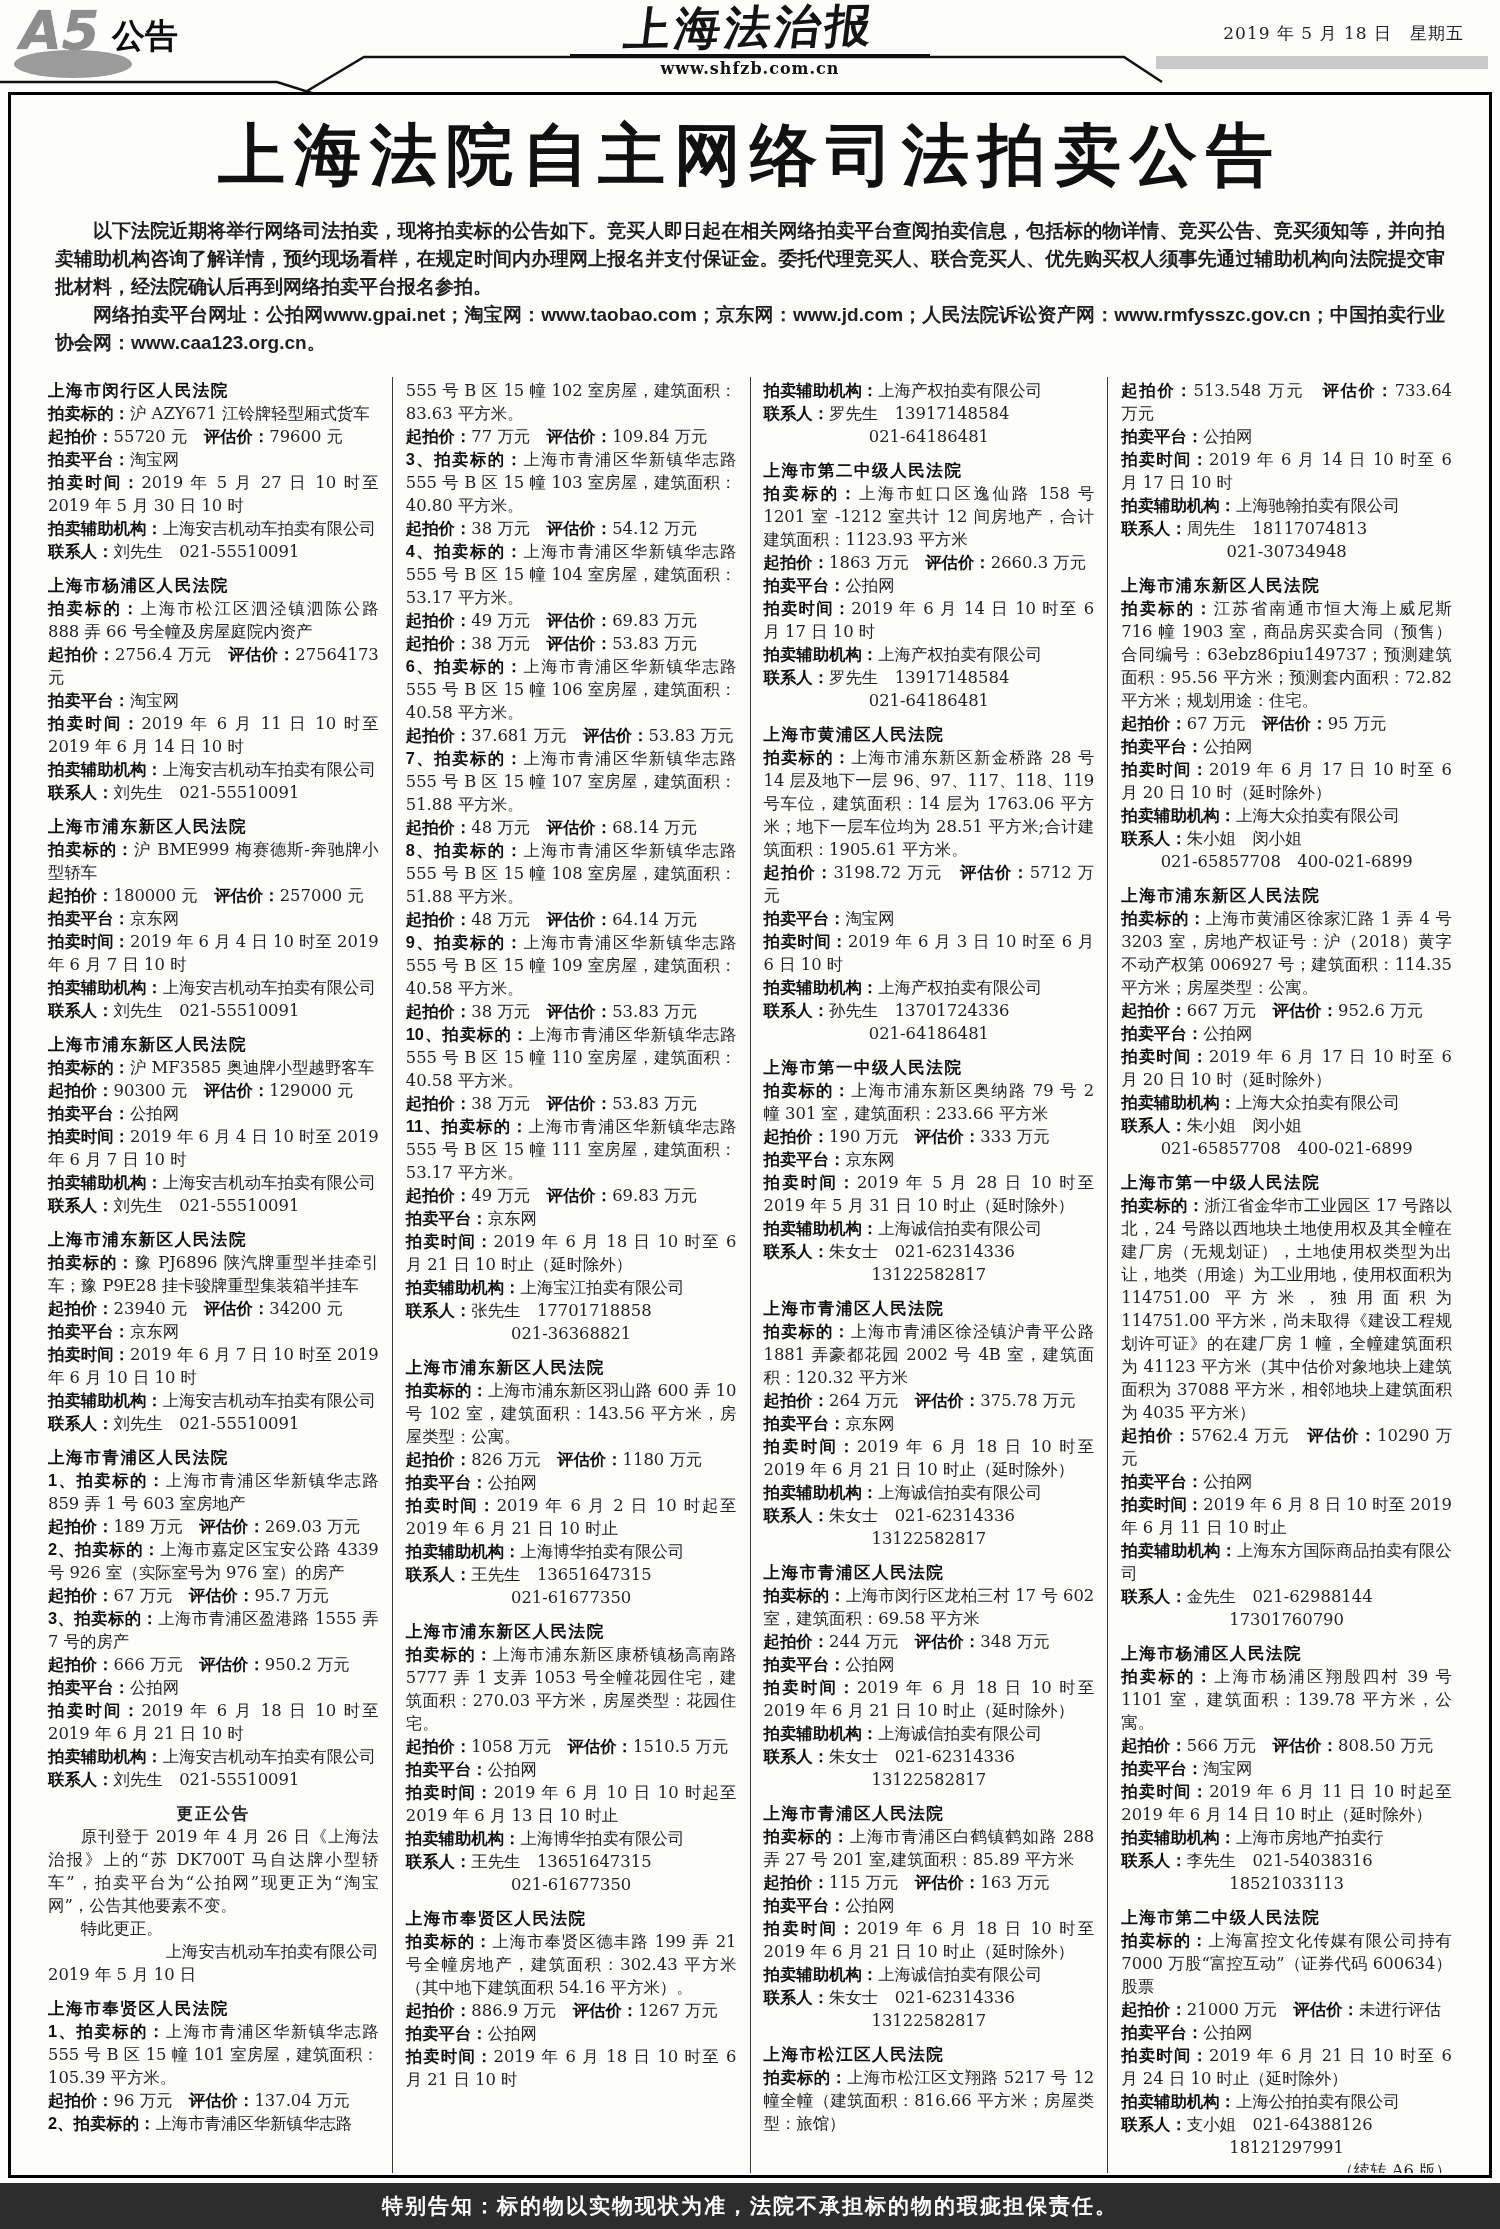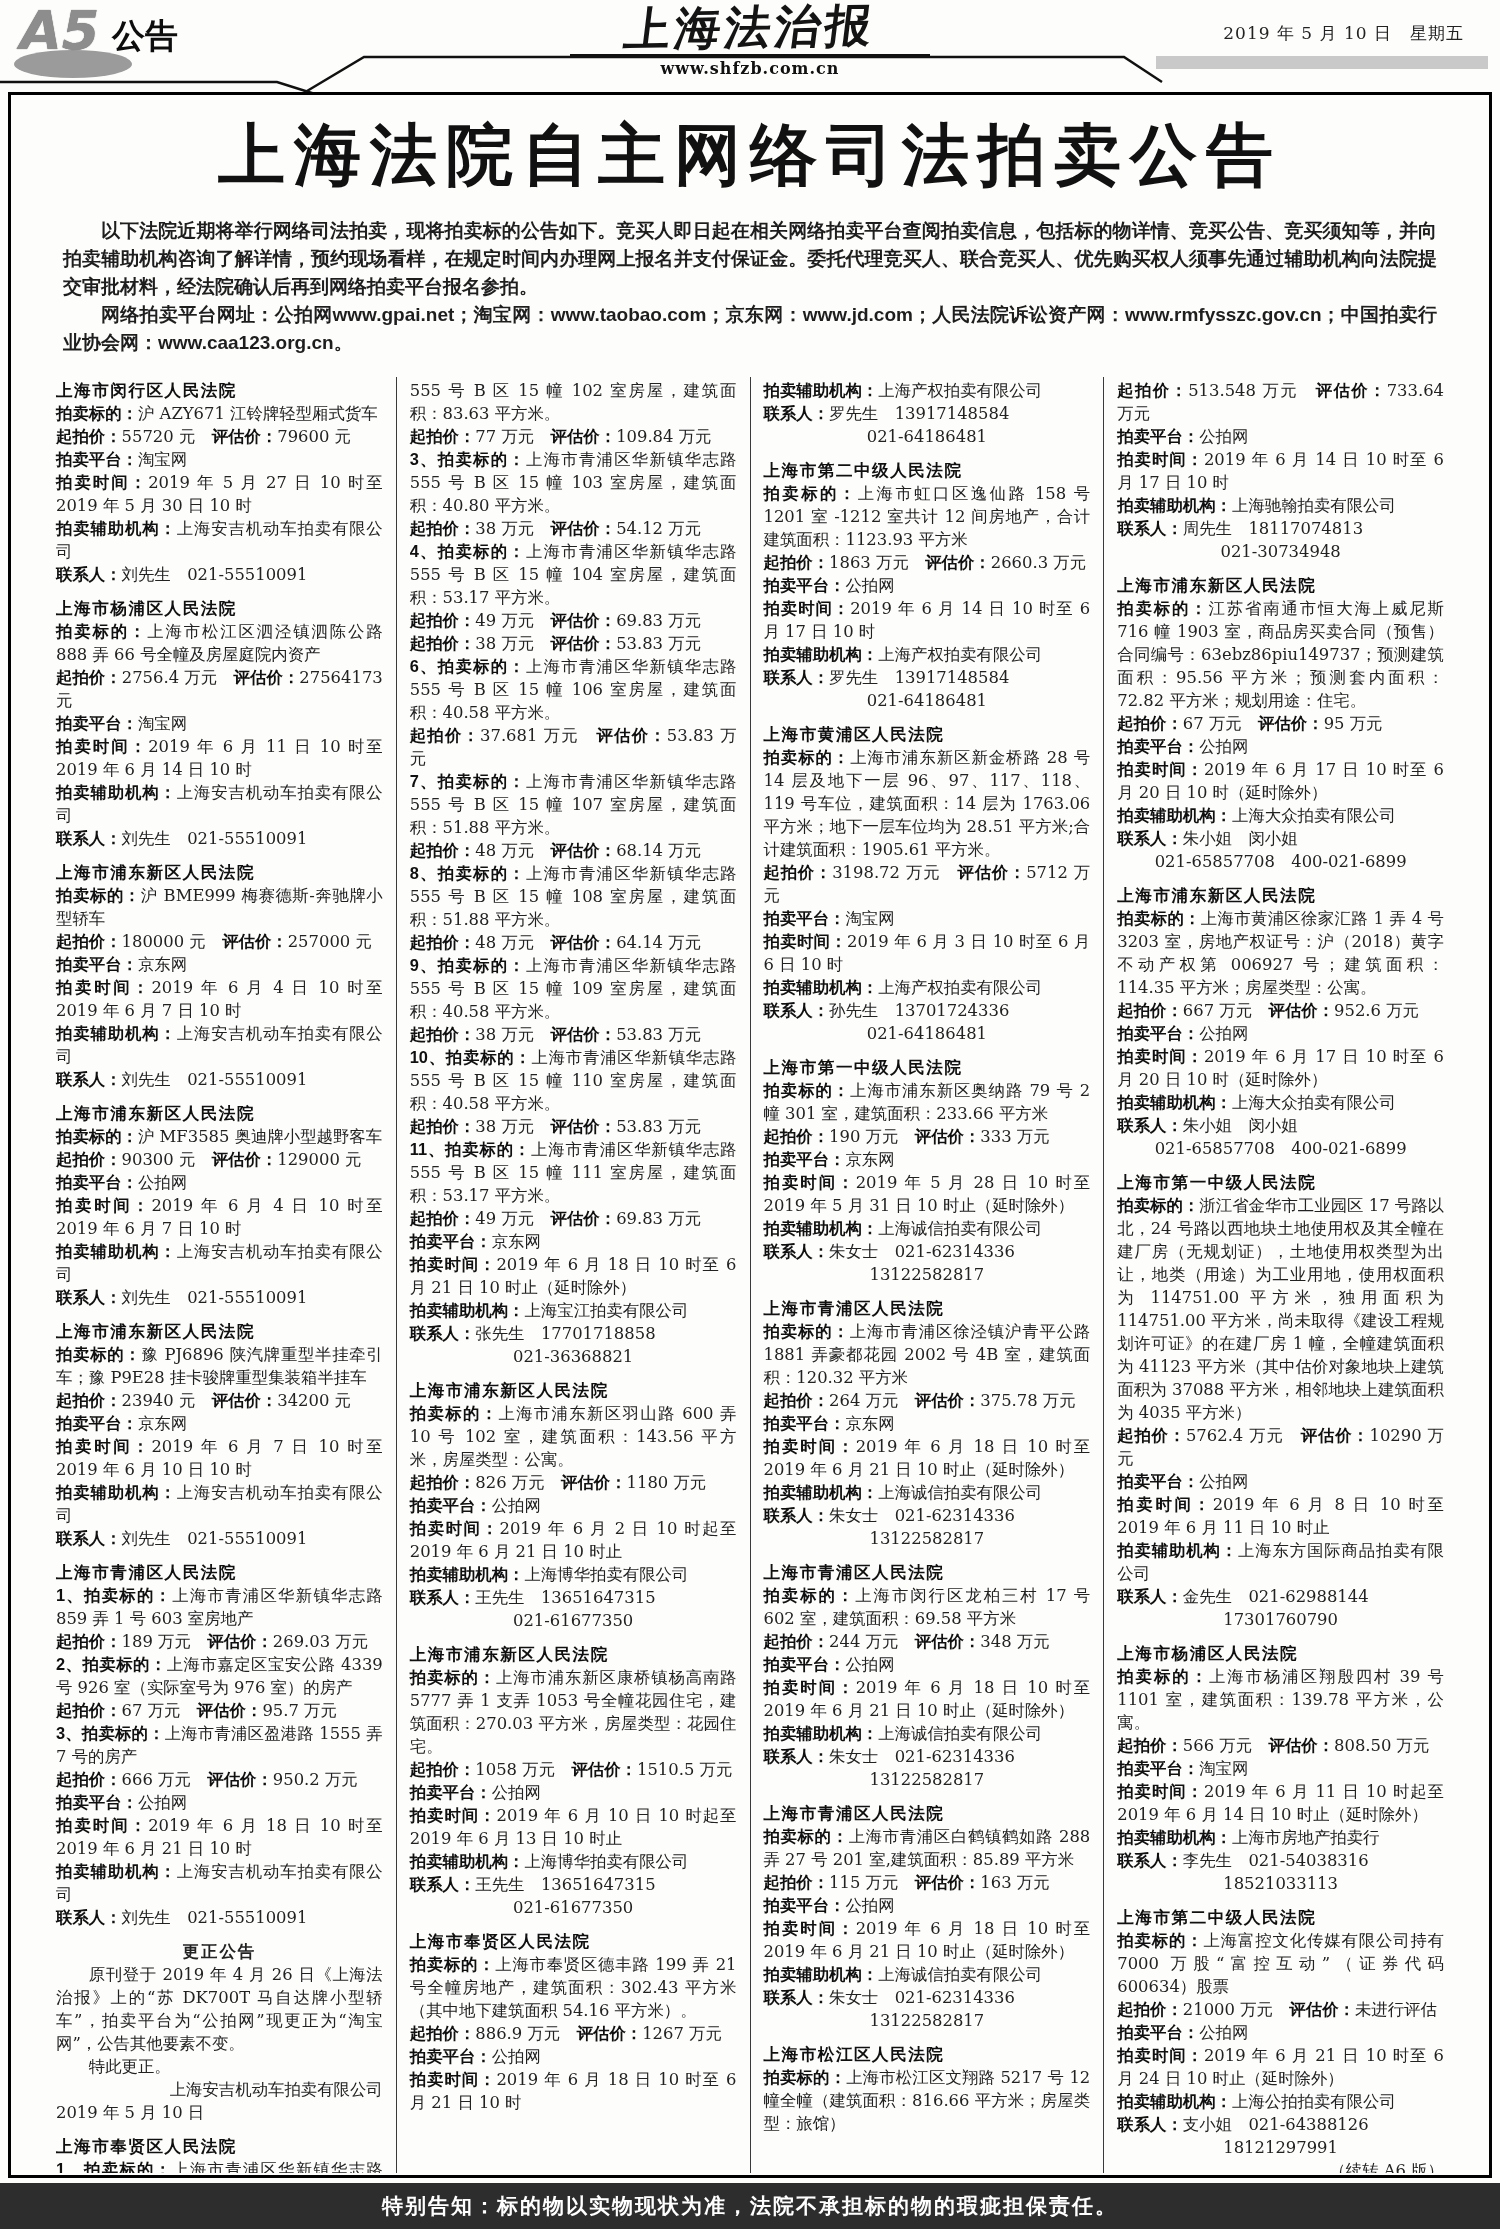--- a/index.html
+++ b/index.html
@@ -22,21 +22,21 @@
     width:440px; text-align:center; }
   .logo { display:inline-block; font-family:"DejaVu Serif",serif; font-weight:900;
     font-size:46px; line-height:1.1; letter-spacing:4px; transform:skewX(-8deg) rotate(-1deg); color:#141414; }
   .logo-rule { height:2px; background:#111; margin:1px 40px 3px; }
   .website { font-weight:bold; font-size:16px; letter-spacing:1px; color:#111; }
   .issue-date { position:absolute; right:36px; top:22px; font-size:17px; color:#222; letter-spacing:1px; }
   .date-bar { position:absolute; right:12px; top:56px; width:332px; height:13px; background:#c9c9c9; }
   svg.divider { position:absolute; left:0; top:0; pointer-events:none; }
   
   .box { position:absolute; left:8px; top:92px; width:1484px; height:2086px;
-    border:3px solid #000; background:#fdfdfc; padding:18px 8px 0; overflow:hidden; }
+    border:3px solid #000; background:#fdfdfc; padding:18px 0 0; overflow:hidden; }
   .page-title { text-align:center; font-family:"Liberation Sans","DejaVu Sans",sans-serif;
     font-weight:900; font-size:67px; line-height:1.25; letter-spacing:9px; color:#111; margin:0 10px; }
   .intro { margin:20px 44px 0; font-family:"Liberation Sans","DejaVu Sans",sans-serif;
     font-weight:600; font-size:19px; line-height:28px; text-align:justify; color:#1e1e1e; }
   .intro p { margin:0; text-indent:2em; }
   
   .cols { display:flex; margin:20px 24px 16px; height:1796px; overflow:hidden; }
   .col { flex:1 1 0; padding:0 13px; overflow:hidden; font-size:16.4px; line-height:23px;
     text-align:justify; color:#222; }
   .col + .col { border-left:1px solid #3a3a3a; }
@@ -69,21 +69,21 @@
   <div class="badge-wrap">
     <div class="ellipse"></div>
     <div class="a5"><span>A5</span></div>
     <div class="section-label">公告</div>
   </div>
   <div class="logo-wrap">
     <div class="logo">上海法治报</div>
     <div class="logo-rule"></div>
     <div class="website">www.shfzb.com.cn</div>
   </div>
-  <div class="issue-date">2019 年 5 月 10 日　星期五</div>
+  <div class="issue-date">2019 年 5 月 18 日　星期五</div>
   <div class="date-bar"></div>
 </div>
 
 <div class="box">
   <h1 class="page-title">上海法院自主网络司法拍卖公告</h1>
   <div class="intro">
     <p>以下法院近期将举行网络司法拍卖，现将拍卖标的公告如下。竞买人即日起在相关网络拍卖平台查阅拍卖信息，包括标的物详情、竞买公告、竞买须知等，并向拍卖辅助机构咨询了解详情，预约现场看样，在规定时间内办理网上报名并支付保证金。委托代理竞买人、联合竞买人、优先购买权人须事先通过辅助机构向法院提交审批材料，经法院确认后再到网络拍卖平台报名参拍。</p>
     <p>网络拍卖平台网址：公拍网www.gpai.net；淘宝网：www.taobao.com；京东网：www.jd.com；人民法院诉讼资产网：www.rmfysszc.gov.cn；中国拍卖行业协会网：www.caa123.org.cn。</p>
   </div>
   <div class="cols" id="columns">

